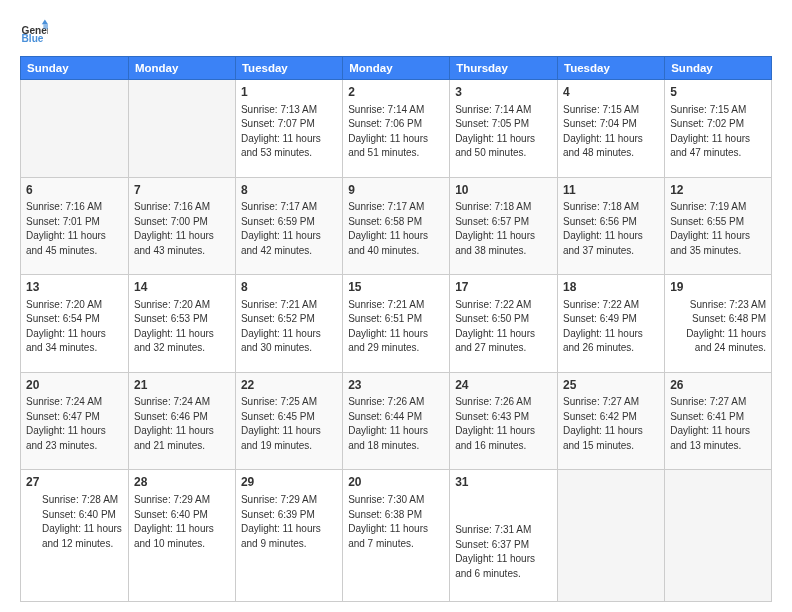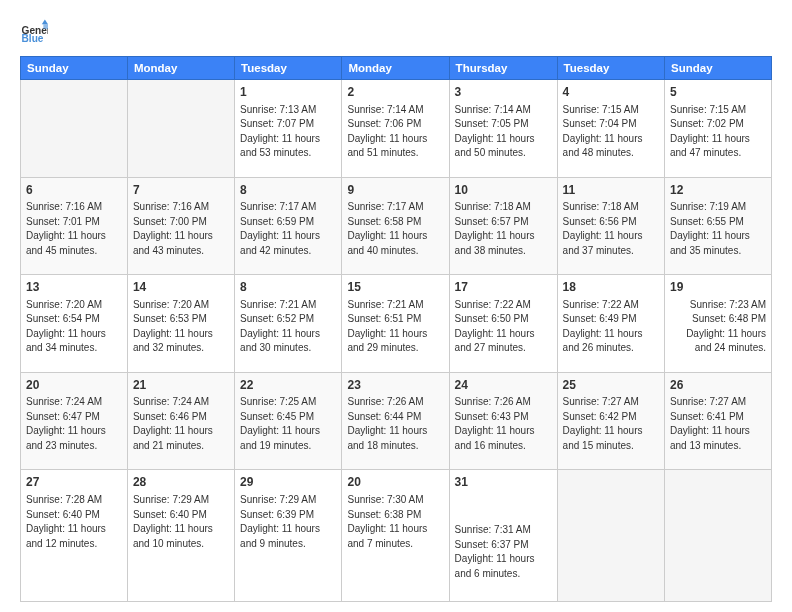--- a/index.html
+++ b/index.html
@@ -308,21 +308,21 @@
             <span class="day-number">26</span>
             <div class="cell-text" style="white-space: pre-line;">Sunrise: 7:27 AM
 Sunset: 6:41 PM
 Daylight: 11 hours
 and 13 minutes.</div>
           </td>
         </tr>
         <tr>
           <td>
             <span class="day-number">27</span>
-            <div class="cell-text" style="white-space: pre-line;">Sunrise: 7:28 AM
+            <div class="cell-text" style="white-space: pre-line; margin-left: 16px;">Sunrise: 7:28 AM
 Sunset: 6:40 PM
 Daylight: 11 hours
 and 12 minutes.</div>
           </td>
           <td>
             <span class="day-number">28</span>
             <div class="cell-text" style="white-space: pre-line;">Sunrise: 7:29 AM
 Sunset: 6:40 PM
 Daylight: 11 hours
 and 10 minutes.</div>

